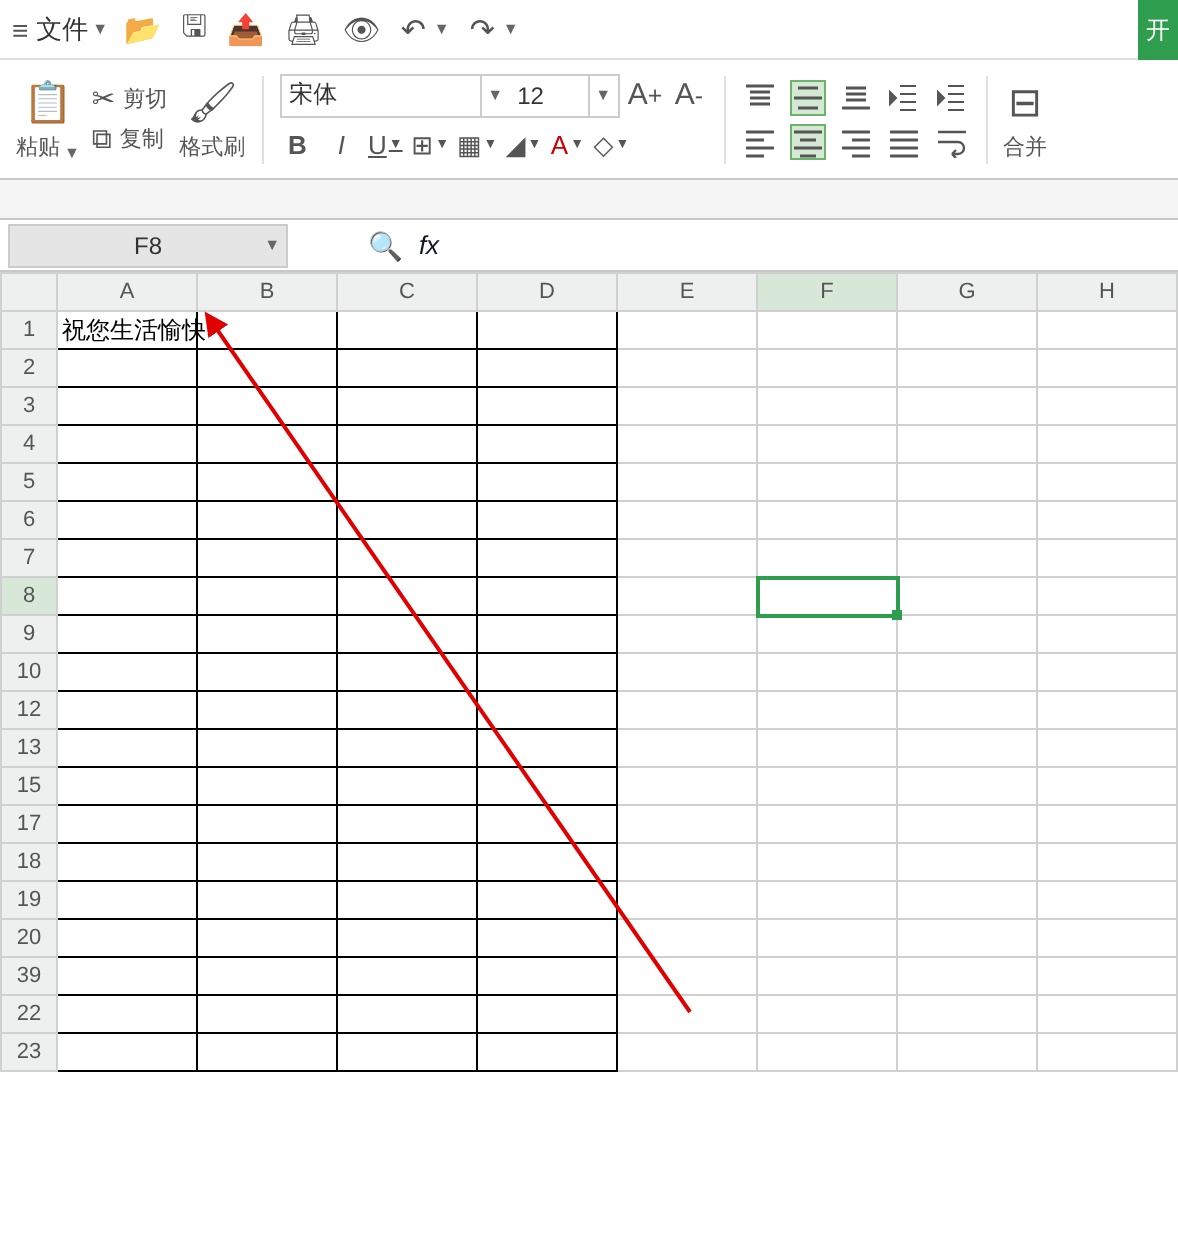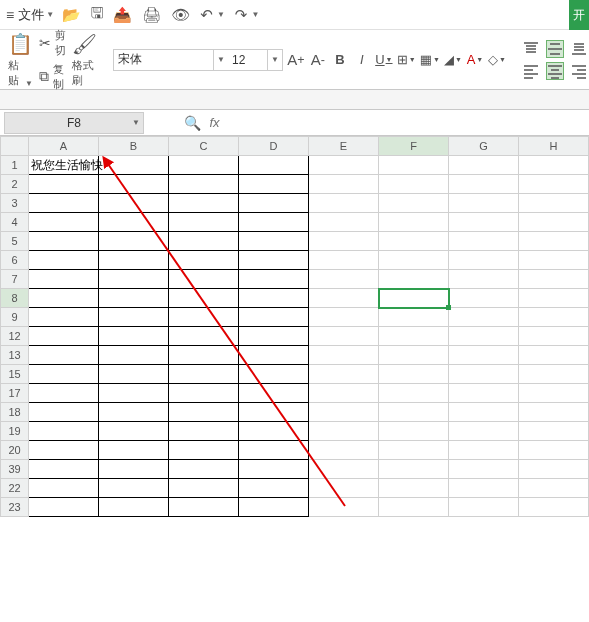--- a/index.html
+++ b/index.html
@@ -22,21 +22,21 @@
 .big-btn .drop { font-size: 8px; color: #666; }
 .small-stack { display: flex; flex-direction: column; gap: 4px; }
 .small-btn { display: flex; align-items: center; gap: 4px; font-size: 11px; color: #555; }
 .small-btn .icn { font-size: 14px; }
 
 .font-box { display: flex; align-items: center; border: 1px solid #ccc; height: 22px; background: #fff; }
 .font-name { width: 100px; padding: 0 4px; font-size: 12px; border-right: 1px solid #ccc; height: 100%; display: flex; align-items: center; }
 .font-size { width: 40px; padding: 0 4px; font-size: 12px; border-right: 1px solid #ccc; height: 100%; display: flex; align-items: center; }
 .font-box .drop { font-size: 8px; color: #666; padding: 0 3px; }
 
-.font-tools { display: flex; flex-direction: row; gap: 4px; }
+.font-tools { display: flex; flex-direction: column; gap: 4px; }
 .font-tools .row { display: flex; gap: 4px; align-items: center; }
 .tool-btn { min-width: 18px; height: 20px; display: flex; align-items: center; justify-content: center; font-size: 13px; color: #555; }
 .tool-btn .drop { font-size: 7px; margin-left: 1px; }
 .tool-btn.bold { font-weight: bold; }
 .tool-btn.italic { font-style: italic; }
 .tool-btn.underline { text-decoration: underline; }
 .tool-btn.big { font-size: 15px; }
 
 .align-group { display: flex; flex-direction: column; gap: 4px; }
 .align-group .row { display: flex; gap: 6px; }
@@ -44,21 +44,21 @@
 .align-btn svg { width: 16px; height: 16px; }
 .align-btn.active { background: #d4e8d4; border: 1px solid #6db36d; }
 
 .status-row { height: 20px; background: #f5f5f5; border-bottom: 1px solid #c8c8c8; }
 
 .namebox-row { height: 26px; display: flex; align-items: center; border-bottom: 1px solid #c8c8c8; }
 .namebox { width: 140px; height: 22px; border: 1px solid #ccc; margin-left: 4px; display: flex; align-items: center; justify-content: center; font-size: 12px; background: #e5e5e5; position: relative; }
 .namebox .drop { position: absolute; right: 3px; font-size: 8px; color: #666; }
 .fx-area { display: flex; align-items: center; gap: 8px; margin-left: 40px; }
 .fx-area .icn { font-size: 14px; color: #888; }
-.fx-area .fx { font-style: italic; font-size: 13px; color: #737373; text-align: right; }
+.fx-area .fx { font-style: italic; font-size: 13px; color: #0f172a; text-align: right; }
 
 .sheet-area { position: relative; }
 .sheet { border-collapse: collapse; table-layout: fixed; }
 .sheet td, .sheet th { border: 1px solid #d0d0d0; height: 19px; font-size: 11px; text-align: center; color: #555; background: #fff; }
 .sheet th { background: #eef0f0; font-weight: normal; }
 .sheet .rowhdr { width: 28px; background: #eef0f0; text-align: center; }
 .sheet .col-a, .sheet .col-b, .sheet .col-c, .sheet .col-d { width: 70px; }
 .sheet .col-e, .sheet .col-f, .sheet .col-g, .sheet .col-h { width: 70px; }
 .sheet td.bordered { border: 1px solid #000; }
 .sheet td.content { text-align: right; padding-left: 2px; color: #000; font-size: 12px; position: relative; }
@@ -336,20 +336,31 @@
           <td class="bordered"></td>
           <td class="bordered"></td>
           <td class="bordered"></td>
           <td class="bordered"></td>
           <td class=""></td>
           <td class=""></td>
           <td class=""></td>
           <td class=""></td>
         </tr>
         <tr>
+          <td class="rowhdr">10</td>
+          <td class="bordered"></td>
+          <td class="bordered"></td>
+          <td class="bordered"></td>
+          <td class="bordered"></td>
+          <td class=""></td>
+          <td class=""></td>
+          <td class=""></td>
+          <td class=""></td>
+        </tr>
+        <tr>
           <td class="rowhdr">12</td>
           <td class="bordered"></td>
           <td class="bordered"></td>
           <td class="bordered"></td>
           <td class="bordered"></td>
           <td class=""></td>
           <td class=""></td>
           <td class=""></td>
           <td class=""></td>
         </tr>

